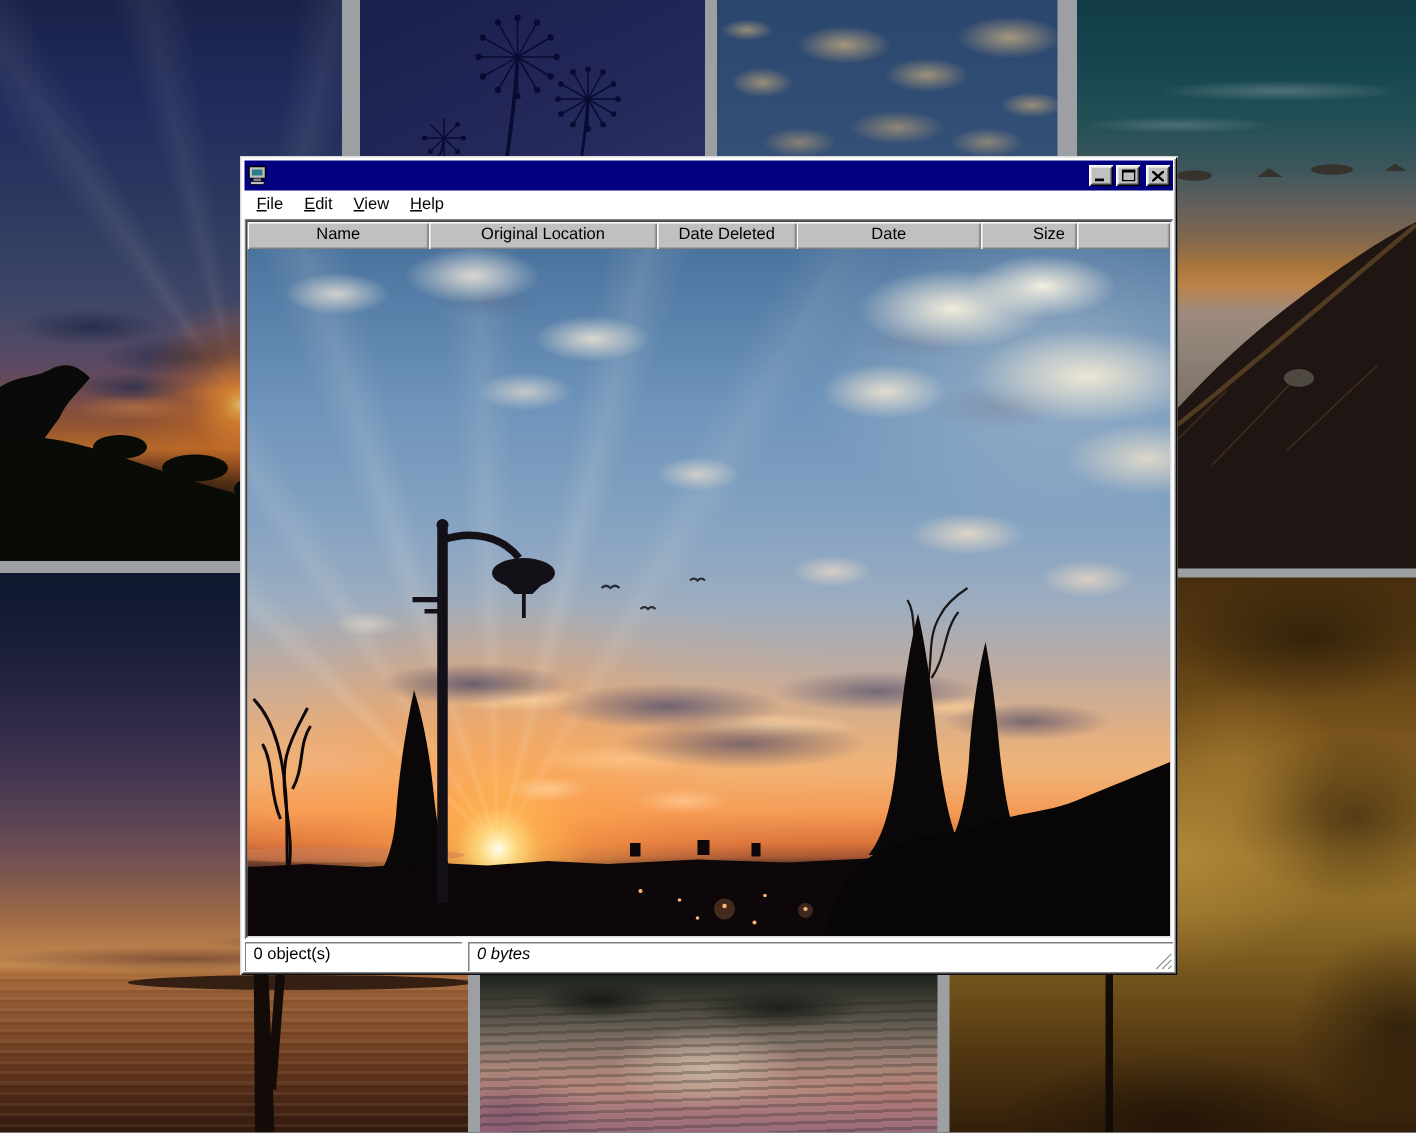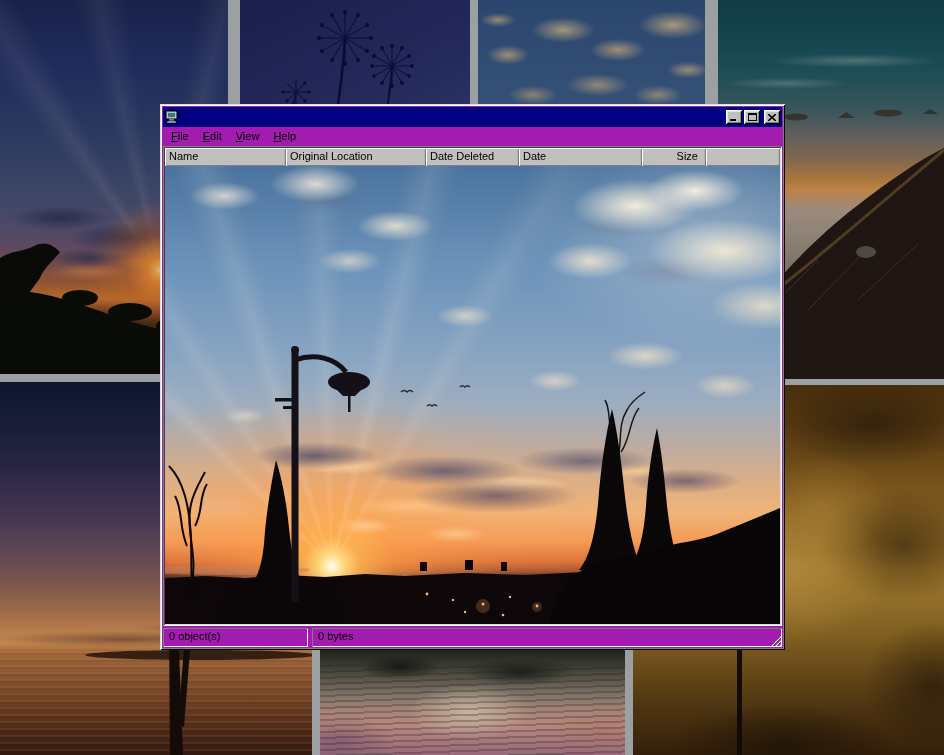--- a/index.html
+++ b/index.html
@@ -74,42 +74,42 @@
       radial-gradient(120px 80px at 270px 160px, rgba(40,26,6,.55), transparent 70%),
       radial-gradient(140px 60px at 240px 40px, rgba(35,22,5,.6), transparent 70%),
       radial-gradient(120px 70px at 60px 30px, rgba(40,25,6,.5), transparent 70%),
       radial-gradient(100px 90px at 300px 300px, rgba(30,18,4,.6), transparent 70%),
       radial-gradient(160px 60px at 150px 360px, rgba(25,15,3,.6), transparent 70%),
       linear-gradient(180deg,#53350e 0%,#6a4712 12%,#8a5f1c 26%,#a87a28 40%,#b8892f 50%,#a9802c 60%,#8a641f 72%,#5f4012 86%,#3c2409 100%);}
   .p7 .pole{position:absolute;left:104px;top:258px;width:5px;height:112px;background:#150c04;}
 
   
   .window{position:absolute;left:160px;top:104px;width:625px;height:546px;
-    background:#a21caf;padding:3px;display:flex;flex-direction:column;
+    background:#ffffff;padding:3px;display:flex;flex-direction:column;
     box-shadow:inset 1px 1px 0 #dcdcdc, inset -1px -1px 0 #0a0a0a,
                inset 2px 2px 0 #ffffff, inset -2px -2px 0 #808080;}
   .titlebar{height:20px;flex:0 0 20px;background:#000080;display:flex;
     align-items:center;padding:0 2px;gap:2px;}
   .title-icon{width:16px;height:14px;flex:0 0 16px;}
   .title-text{flex:1;color:#fff;font-size:11px;font-weight:bold;}
   .tb-btn{width:16px;height:14px;background:#c0c0c0;position:relative;
     box-shadow:inset 1px 1px 0 #ffffff, inset -1px -1px 0 #000000,
                inset 2px 2px 0 #dfdfdf, inset -2px -2px 0 #808080;
     display:flex;align-items:center;justify-content:center;}
   .tb-btn.close{margin-left:2px;}
   .menubar{height:19px;flex:0 0 19px;display:flex;align-items:center;
     font-size:11px;color:#000;padding-left:1px;}
   .menu-item{padding:2px 7px 3px 7px;}
   .contentbox{flex:1;display:flex;flex-direction:column;background:#c0c0c0;
     box-shadow:inset 1px 1px 0 #808080, inset -1px -1px 0 #ffffff,
                inset 2px 2px 0 #404040, inset -2px -2px 0 #dfdfdf;
     padding:2px;min-height:0;}
   .header-row{height:18px;flex:0 0 18px;display:flex;background:#c0c0c0;}
   .hcell{font-size:11px;color:#000;padding:2px 4px;white-space:nowrap;overflow:hidden;
-    box-shadow:inset 1px 1px 0 #ffffff, inset -1px -1px 0 #808080, inset -2px 0 0 #b4b4b4;}
+    box-shadow:inset 1px 1px 0 #ffffff, inset -1px -1px 0 #808080, inset -2px 0 0 #b4b4b4;text-align:center;}
   .hcell.c-size{text-align:right;padding-right:8px;}
   .hcell.c-fill{flex:1;}
   .photo{flex:1;position:relative;overflow:hidden;min-height:0;
     background:
       radial-gradient(circle at 167px 400px,#fffdf2 0,#ffecb0 6px,rgba(255,214,120,.95) 14px,rgba(255,180,80,.8) 28px,rgba(255,160,70,.45) 60px,rgba(255,150,70,.18) 110px,rgba(255,150,70,0) 170px),
       radial-gradient(420px 260px at 180px 395px, rgba(255,170,90,.30), rgba(255,170,90,0) 70%),
       linear-gradient(180deg,#4a739e 0%,#6d93ba 22%,#86a3c2 40%,#9dadc0 52%,#c0ab9e 62%,#e0af84 70%,#f0b377 76%,#f49a55 82%,#d86f38 86.5%,#a04f30 88.5%,#512b22 89.5%,#1c1012 92%,#0a0608 100%);}
   .photo .rays{position:absolute;inset:0;
     background:conic-gradient(from -48deg at 167px 400px,
       rgba(255,244,226,0) 0deg, rgba(255,244,226,.12) 3deg, rgba(255,244,226,0) 7deg,
@@ -153,21 +153,21 @@
       radial-gradient(40px 12px at 200px 360px, rgba(255,205,150,.85), transparent 70%),
       radial-gradient(45px 12px at 290px 368px, rgba(255,200,145,.8), transparent 70%),
       radial-gradient(35px 10px at 120px 355px, rgba(240,170,130,.6), transparent 70%),
       radial-gradient(60px 16px at 55px 340px, rgba(240,175,135,.55), transparent 70%);}
   .photo svg{position:absolute;left:0;top:0;}
   .statusbar{height:19px;flex:0 0 19px;margin-top:2px;display:flex;gap:4px;
     font-size:11px;color:#000;position:relative;}
   .spanel{box-shadow:inset 1px 1px 0 #808080, inset -1px -1px 0 #ffffff;
     padding:2px 6px;white-space:nowrap;overflow:hidden;}
   .sp-objects{width:145px;flex:0 0 145px;}
-  .sp-bytes{flex:1;}
+  .sp-bytes{flex:1;font-style:italic;}
   .grip{position:absolute;right:1px;bottom:1px;width:13px;height:13px;cursor:se-resize;}
 </style>
 </head>
 <body>
 
 <div class="desktop">
 
   <div class="tile p1">
     <svg width="228" height="374" viewBox="0 0 228 374">
       <path d="M0,258 C12,250 24,252 34,246 C46,240 54,246 60,252 C52,262 44,268 40,278 L24,300 L0,302 Z" fill="#0b0d06"></path>
@@ -339,21 +339,21 @@
     <div class="menubar">
       <span class="menu-item"><u>F</u>ile</span>
       <span class="menu-item"><u>E</u>dit</span>
       <span class="menu-item"><u>V</u>iew</span>
       <span class="menu-item"><u>H</u>elp</span>
     </div>
 
     <div class="contentbox">
       <div class="header-row">
         <div class="hcell" style="width:121px">Name</div>
-        <div class="hcell" style="width:140px">Original Location</div>
+        <div class="hcell" style="width:152px">Original Location</div>
         <div class="hcell" style="width:93px">Date Deleted</div>
         <div class="hcell" style="width:123px">Date</div>
         <div class="hcell c-size" style="width:64px">Size</div>
         <div class="hcell c-fill"></div>
       </div>
 
       <div class="photo">
         <div class="rays"></div>
         <div class="clouds"></div>
         <div class="cloudband"></div>

